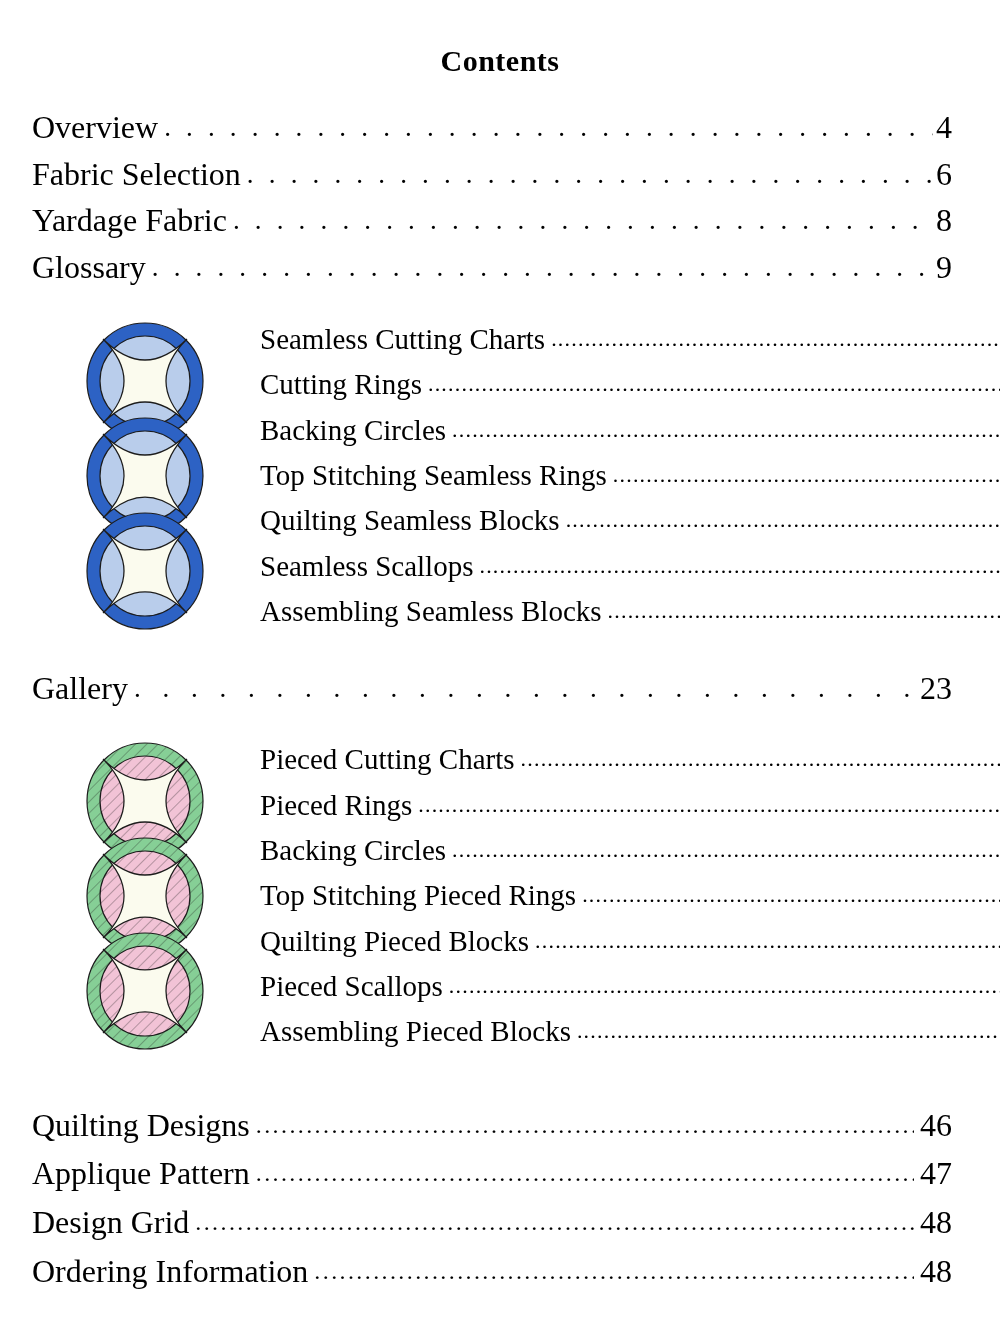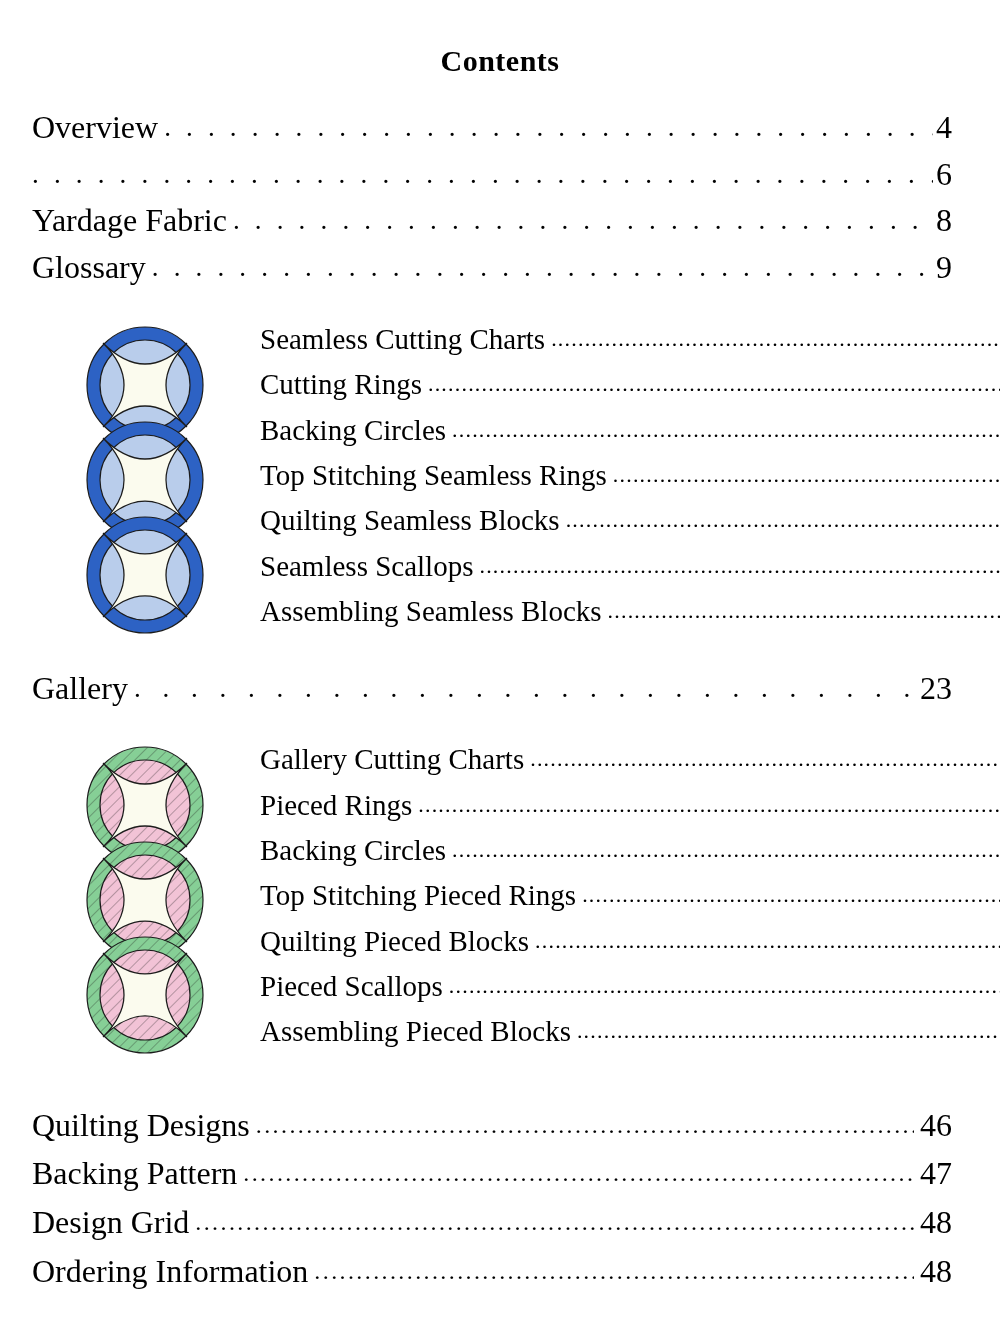--- a/index.html
+++ b/index.html
@@ -83,21 +83,21 @@
     font-size: 27px;
     letter-spacing: 7.5px;
     position: relative;
     top: -2px;
   }
   .gallery-row .toc-page { padding-left: 8px; }
 
   
   .section {
     display: flex;
-    align-items: flex-end;
+    align-items: flex-start;
     margin-top: 26px;
   }
   .section-art {
     flex: 0 0 auto;
     width: 230px;
     display: flex;
     justify-content: center;
     padding-top: 4px;
   }
   .section-list {
@@ -143,20 +143,21 @@
 
   <div class="top-list">
 
     <div class="toc-line">
       <span class="toc-label">Overview</span>
       <span class="toc-dots">. . . . . . . . . . . . . . . . . . . . . . . . . . . . . . . . . . . . . . . . . . . . . . . . . . . . . . . . . . . . . . . . . . . . . . . . . . . . . . . . . . . .</span>
       <span class="toc-page">4</span>
     </div>
 
     <div class="toc-line">
+      <span class="toc-label">Fabric Selection</span>
       <span class="toc-dots">. . . . . . . . . . . . . . . . . . . . . . . . . . . . . . . . . . . . . . . . . . . . . . . . . . . . . . . . . . . . . . . . . . . . . . . . . . . . . . . . . . . .</span>
       <span class="toc-page">6</span>
     </div>
 
     <div class="toc-line">
       <span class="toc-label">Yardage Fabric</span>
       <span class="toc-dots">. . . . . . . . . . . . . . . . . . . . . . . . . . . . . . . . . . . . . . . . . . . . . . . . . . . . . . . . . . . . . . . . . . . . . . . . . . . . . . . . . . . .</span>
       <span class="toc-page">8</span>
     </div>
 
@@ -276,21 +277,21 @@
             <circle cx="75" cy="250" r="45" fill="url(#pieceLinesP)"></circle>
             <path d="M33 208 Q75 250 117 208 Q75 250 117 292 Q75 250 33 292 Q75 250 33 208 Z" fill="#fbfbee"></path>
           </g>
         </g>
       </svg>
     </div>
 
     <div class="section-list">
 
       <div class="toc-line">
-        <span class="toc-label">Gallery Cutting Charts</span>
+        <span class="toc-label">Pieced Cutting Charts</span>
         <span class="toc-dots">............................................................................................................................</span>
 
       </div>
 
       <div class="toc-line">
         <span class="toc-label">Pieced Rings</span>
         <span class="toc-dots">............................................................................................................................</span>
 
       </div>
 
@@ -329,21 +330,21 @@
 
   <div class="bottom-list">
 
     <div class="toc-line">
       <span class="toc-label">Quilting Designs</span>
       <span class="toc-dots">............................................................................................................................</span>
       <span class="toc-page">46</span>
     </div>
 
     <div class="toc-line">
-      <span class="toc-label">Backing Pattern</span>
+      <span class="toc-label">Applique Pattern</span>
       <span class="toc-dots">............................................................................................................................</span>
       <span class="toc-page">47</span>
     </div>
 
     <div class="toc-line">
       <span class="toc-label">Design Grid</span>
       <span class="toc-dots">............................................................................................................................</span>
       <span class="toc-page">48</span>
     </div>
 

